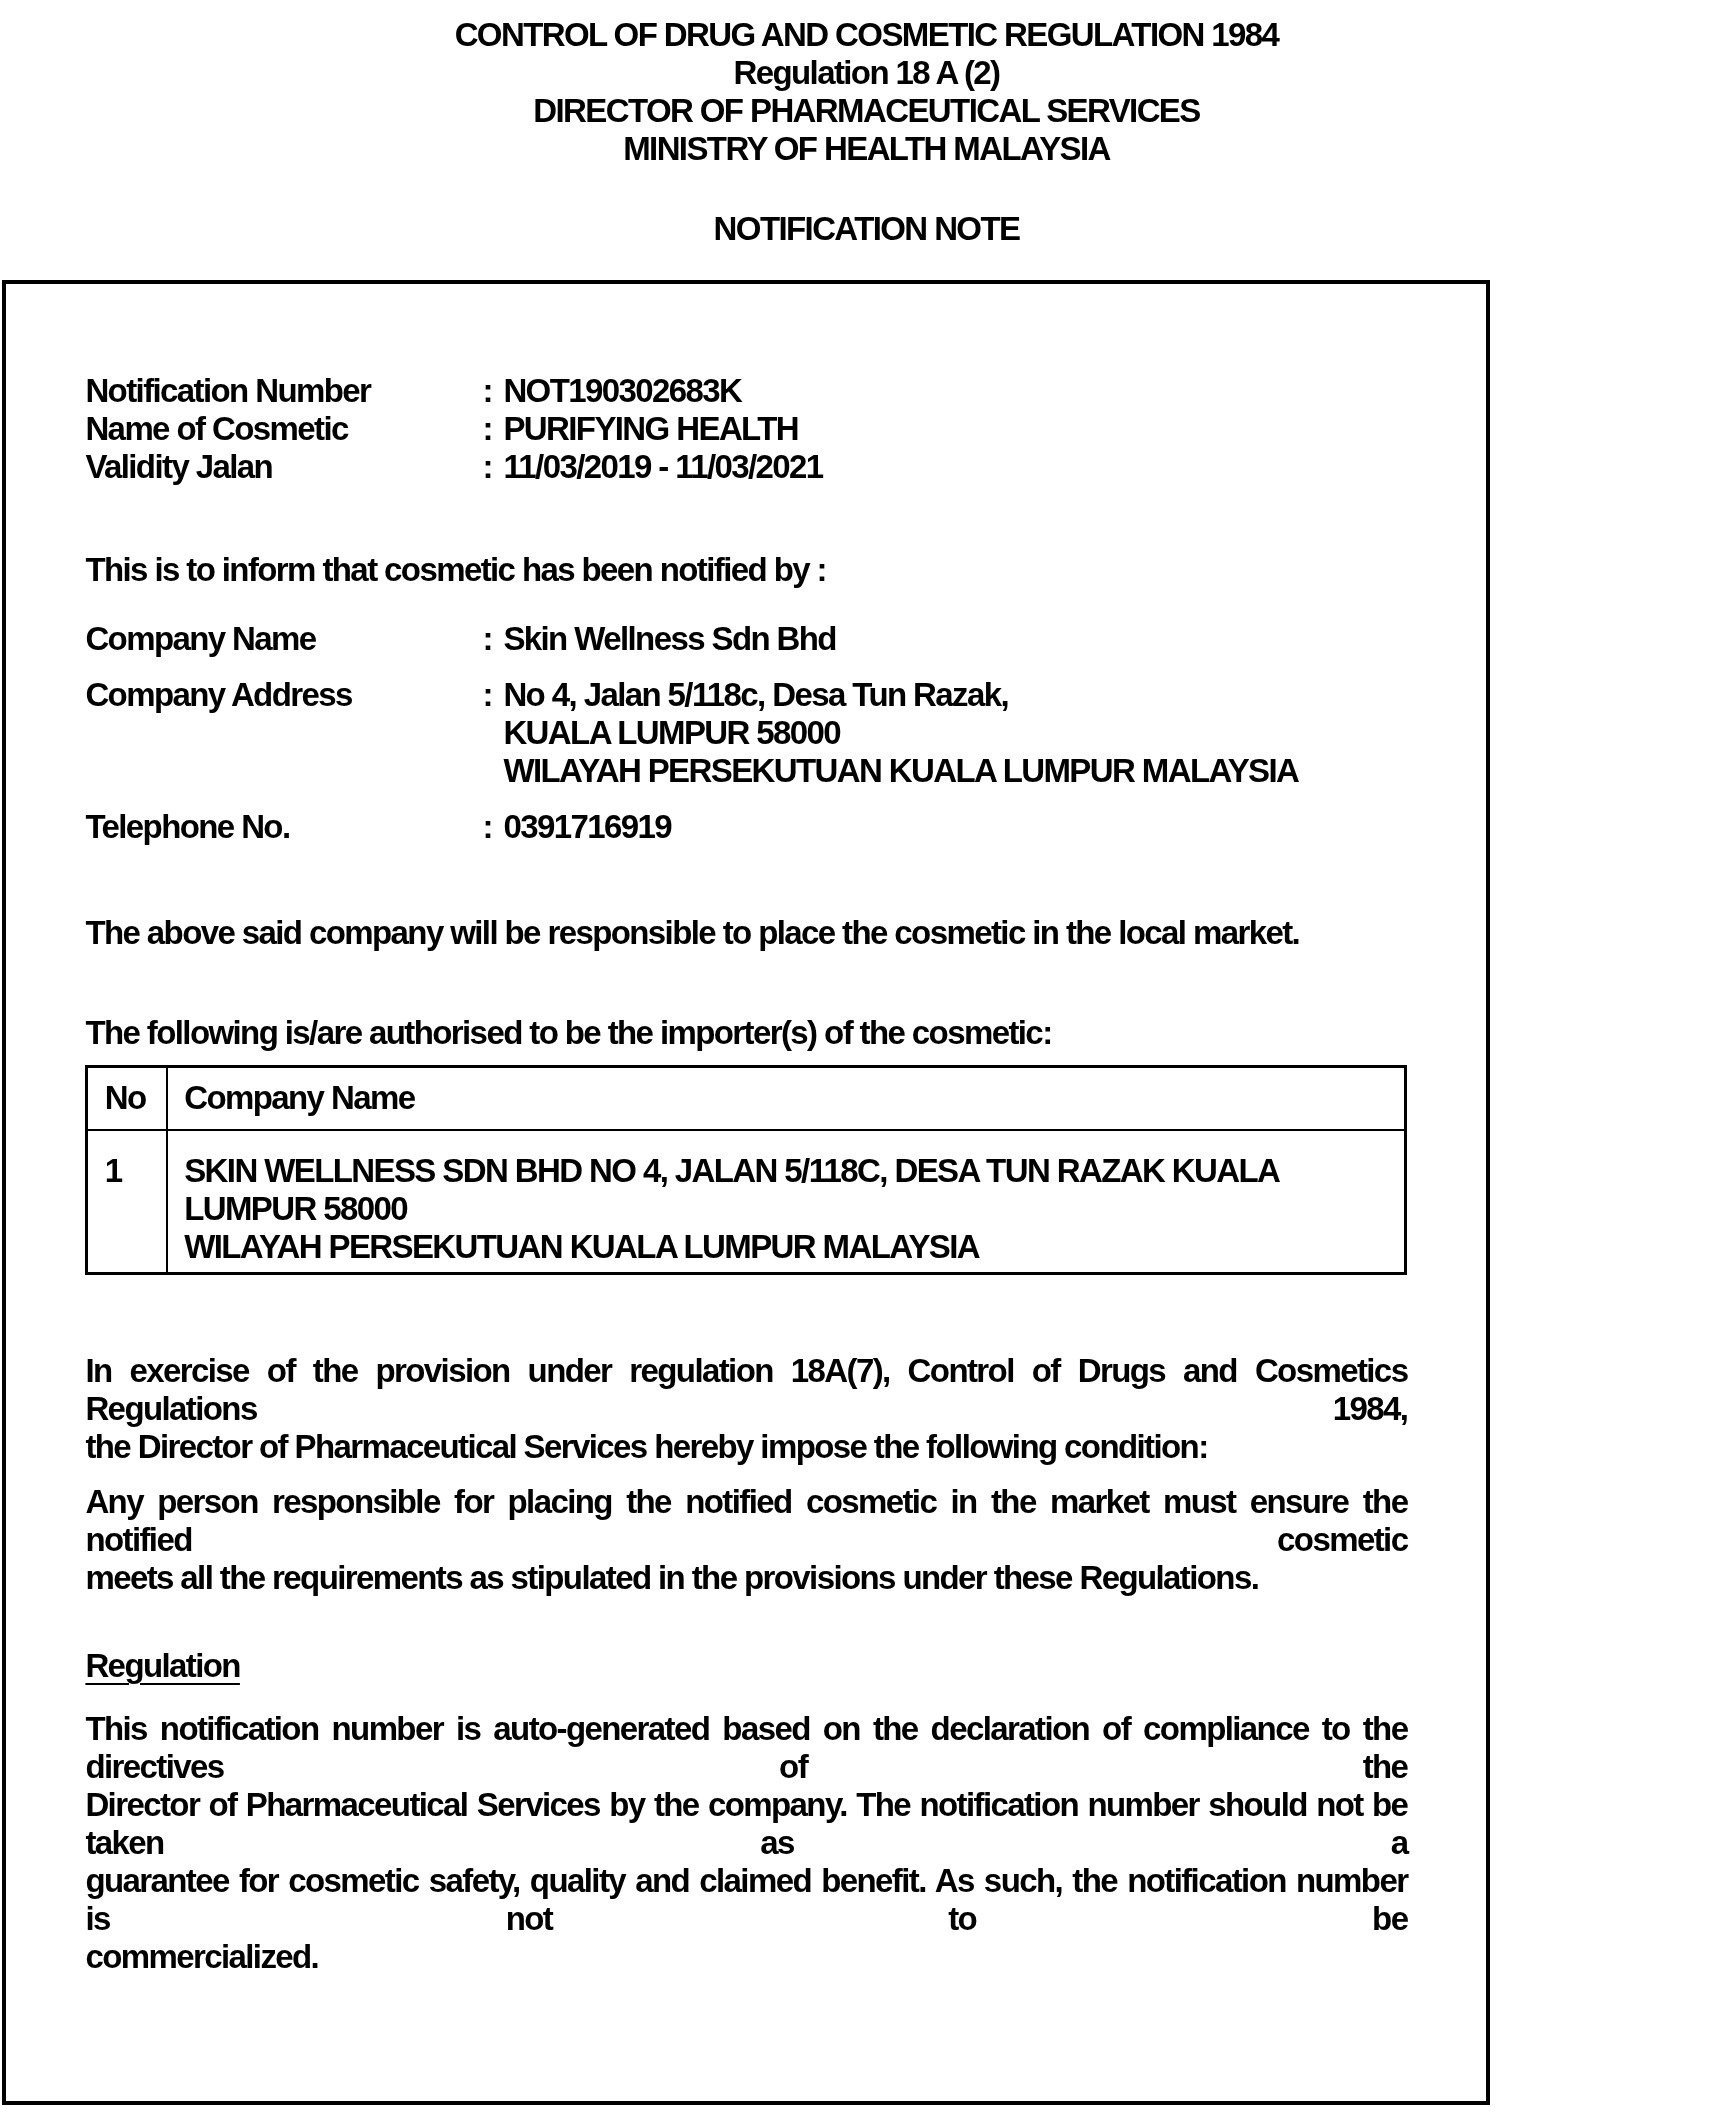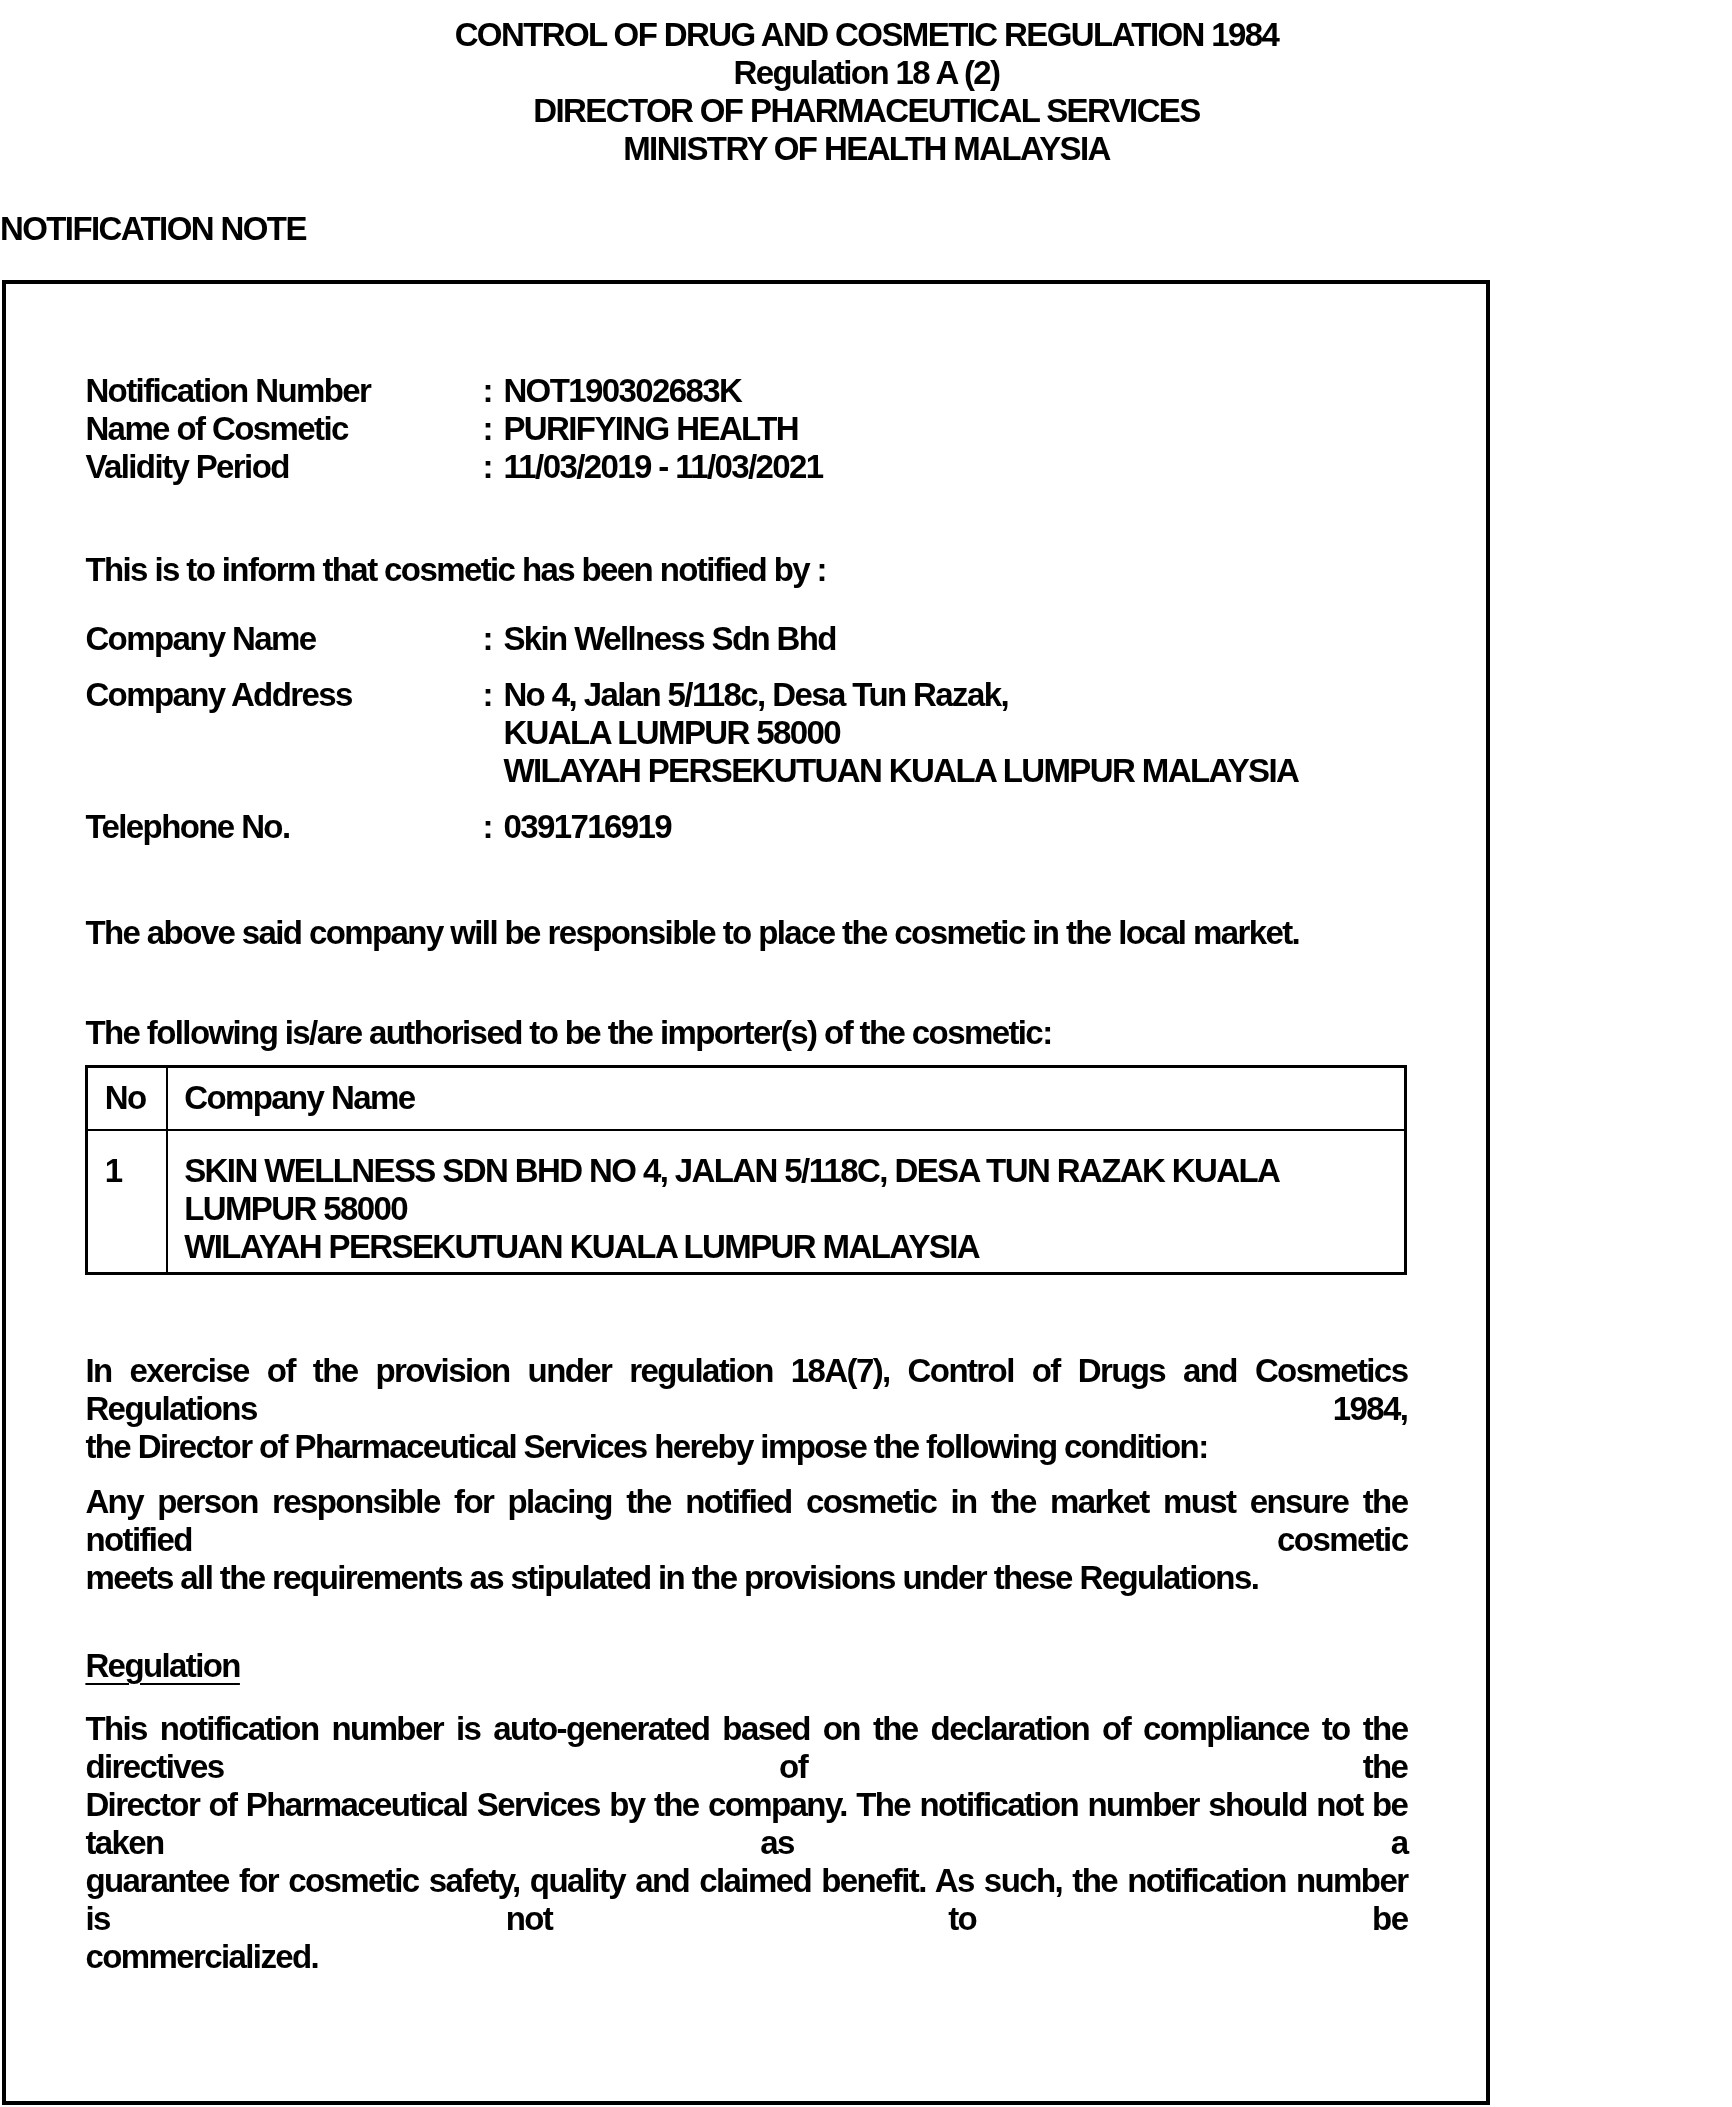--- a/index.html
+++ b/index.html
@@ -21,21 +21,21 @@
   }
 
   
   .doc-header {
     padding-top: 16px;
     text-align: center;
   }
   .doc-header .hline { height: 38px; }
   .note-title {
     margin-top: 42px;
-    text-align: left;
+    text-align: center;
   }
 
   
   .main-box {
     position: absolute;
     left: 2.4px;
     top: 280px;
     width: 1488px;
     height: 1825px;
     border: 4.1px solid #000000;
@@ -124,21 +124,21 @@
       <div class="lbl">Notification Number</div>
       <div class="col">:</div>
       <div class="val">NOT190302683K</div>
     </div>
     <div class="kv-row">
       <div class="lbl">Name of Cosmetic</div>
       <div class="col">:</div>
       <div class="val">PURIFYING HEALTH</div>
     </div>
     <div class="kv-row">
-      <div class="lbl">Validity Period</div>
+      <div class="lbl">Validity Jalan</div>
       <div class="col">:</div>
       <div class="val">11/03/2019 - 11/03/2021</div>
     </div>
   </div>
 
   <div class="intro-line">This is to inform that cosmetic has been notified by :</div>
 
   <div class="kv-row company-row-name">
     <div class="lbl">Company Name</div>
     <div class="col">:</div>

